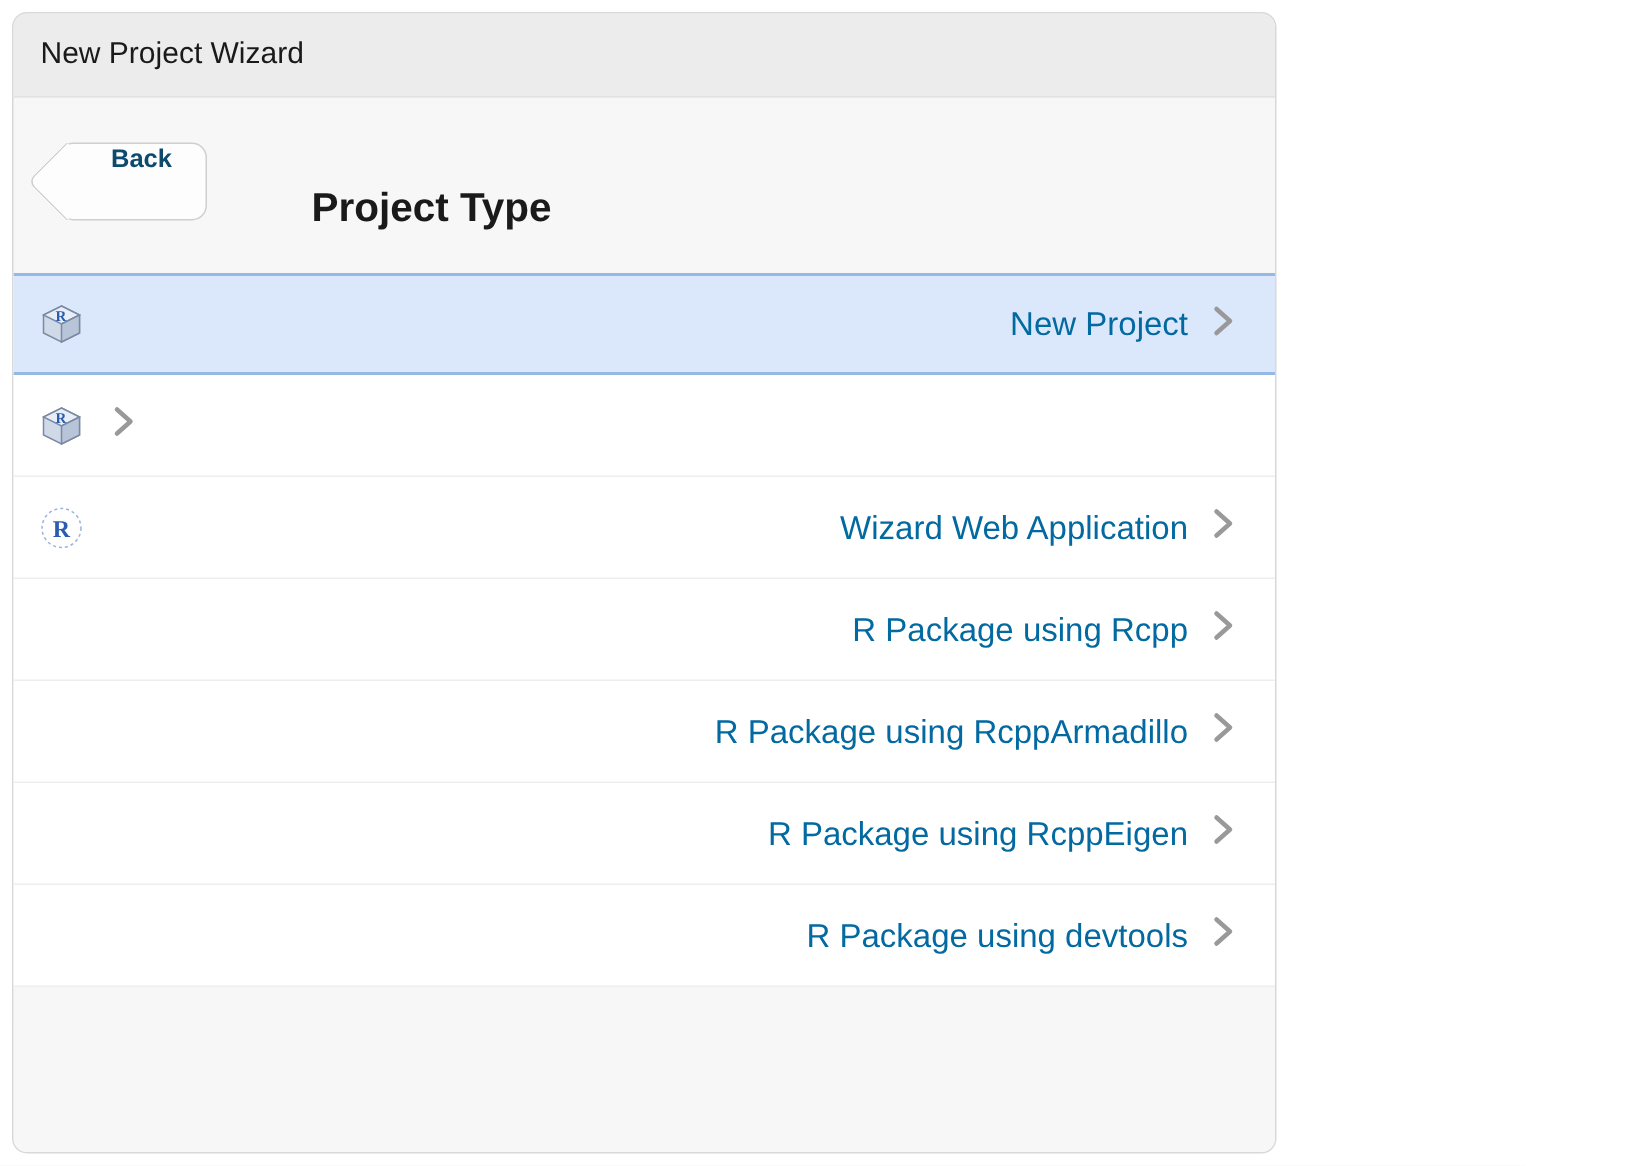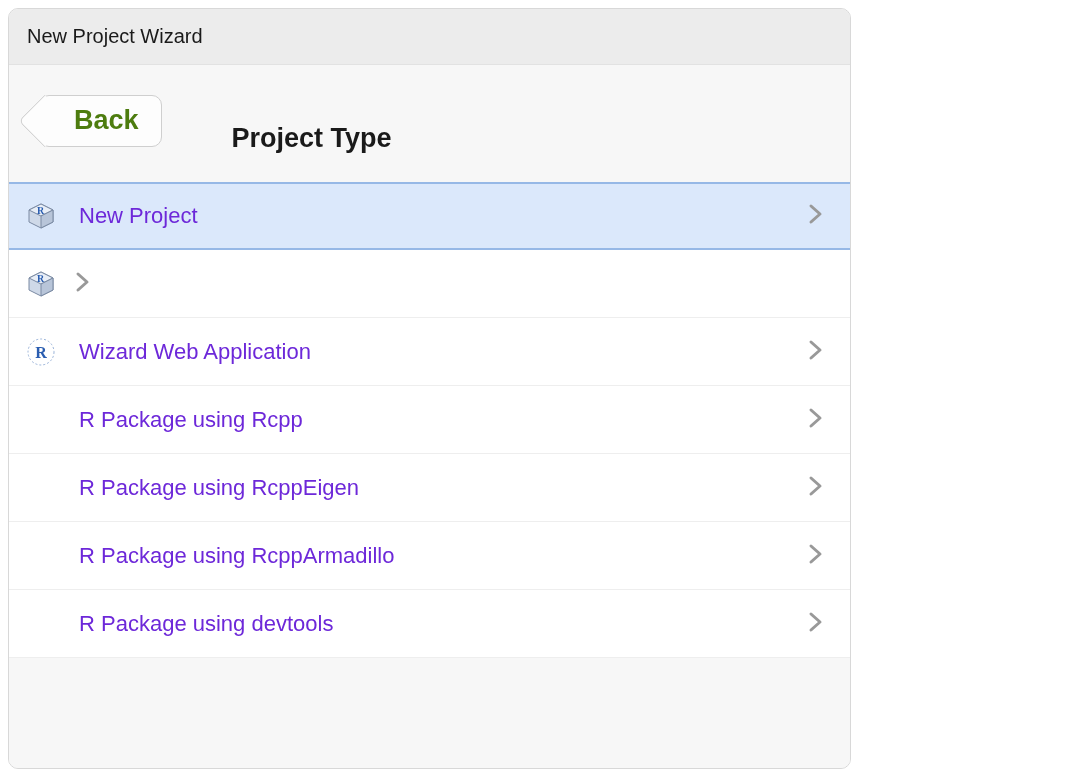--- a/index.html
+++ b/index.html
@@ -30,31 +30,30 @@
       border-bottom: 1px solid #e2e2e2;
     }
     .header {
       display: flex;
       align-items: center;
       padding: 22px 30px 28px 30px;
       gap: 70px;
     }
     .back-button {
       display: flex;
-      align-items: center;
       height: 52px;
       background: #fdfdfd;
       border: 1px solid #cfcfcf;
       border-radius: 10px;
       position: relative;
       cursor: pointer;
       padding: 0 22px 0 34px;
-      font-size: 27px;
+      font-size: 17px;
       font-weight: 600;
-      color: #4d7c0f;
+      color: #0c4a6e;
     }
     .back-button::before {
       content: "";
       position: absolute;
       left: -14px;
       top: 50%;
       transform: translateY(-50%) rotate(45deg);
       width: 36px;
       height: 36px;
       background: #fdfdfd;
@@ -96,23 +95,24 @@
     .icon-slot {
       width: 36px;
       height: 36px;
       display: flex;
       align-items: center;
       justify-content: center;
       flex-shrink: 0;
     }
     .item-label {
       font-size: 22px;
-      color: #6d28d9;
+      color: #0369a1;
       flex: 1;
       padding-left: 4px;
+      text-align: right;
     }
     .chevron {
       flex-shrink: 0;
       color: #999;
     }
     .footer {
       padding: 20px 24px;
       display: flex;
       justify-content: flex-end;
       background: #f7f7f7;
@@ -189,34 +189,34 @@
       </div>
       <div class="list-item">
         <div class="icon-slot"></div>
         <div class="item-label">R Package using Rcpp</div>
         <div><svg class="chevron" width="16" height="24" viewBox="0 0 16 24">
             <polyline points="3,4 12,12 3,20" fill="none" stroke="#999" stroke-width="3" stroke-linecap="round" stroke-linejoin="round"></polyline>
           </svg></div>
       </div>
       <div class="list-item">
         <div class="icon-slot"></div>
+        <div class="item-label">R Package using RcppArmadillo</div>
+        <div><svg class="chevron" width="16" height="24" viewBox="0 0 16 24">
+            <polyline points="3,4 12,12 3,20" fill="none" stroke="#999" stroke-width="3" stroke-linecap="round" stroke-linejoin="round"></polyline>
+          </svg></div>
+      </div>
+      <div class="list-item">
+        <div class="icon-slot"></div>
         <div class="item-label">R Package using RcppEigen</div>
         <div><svg class="chevron" width="16" height="24" viewBox="0 0 16 24">
             <polyline points="3,4 12,12 3,20" fill="none" stroke="#999" stroke-width="3" stroke-linecap="round" stroke-linejoin="round"></polyline>
           </svg></div>
       </div>
       <div class="list-item">
         <div class="icon-slot"></div>
-        <div class="item-label">R Package using RcppArmadillo</div>
-        <div><svg class="chevron" width="16" height="24" viewBox="0 0 16 24">
-            <polyline points="3,4 12,12 3,20" fill="none" stroke="#999" stroke-width="3" stroke-linecap="round" stroke-linejoin="round"></polyline>
-          </svg></div>
-      </div>
-      <div class="list-item">
-        <div class="icon-slot"></div>
         <div class="item-label">R Package using devtools</div>
         <div><svg class="chevron" width="16" height="24" viewBox="0 0 16 24">
             <polyline points="3,4 12,12 3,20" fill="none" stroke="#999" stroke-width="3" stroke-linecap="round" stroke-linejoin="round"></polyline>
           </svg></div>
       </div>
     </div>
 
   <div class="spacer"></div>
 
 

